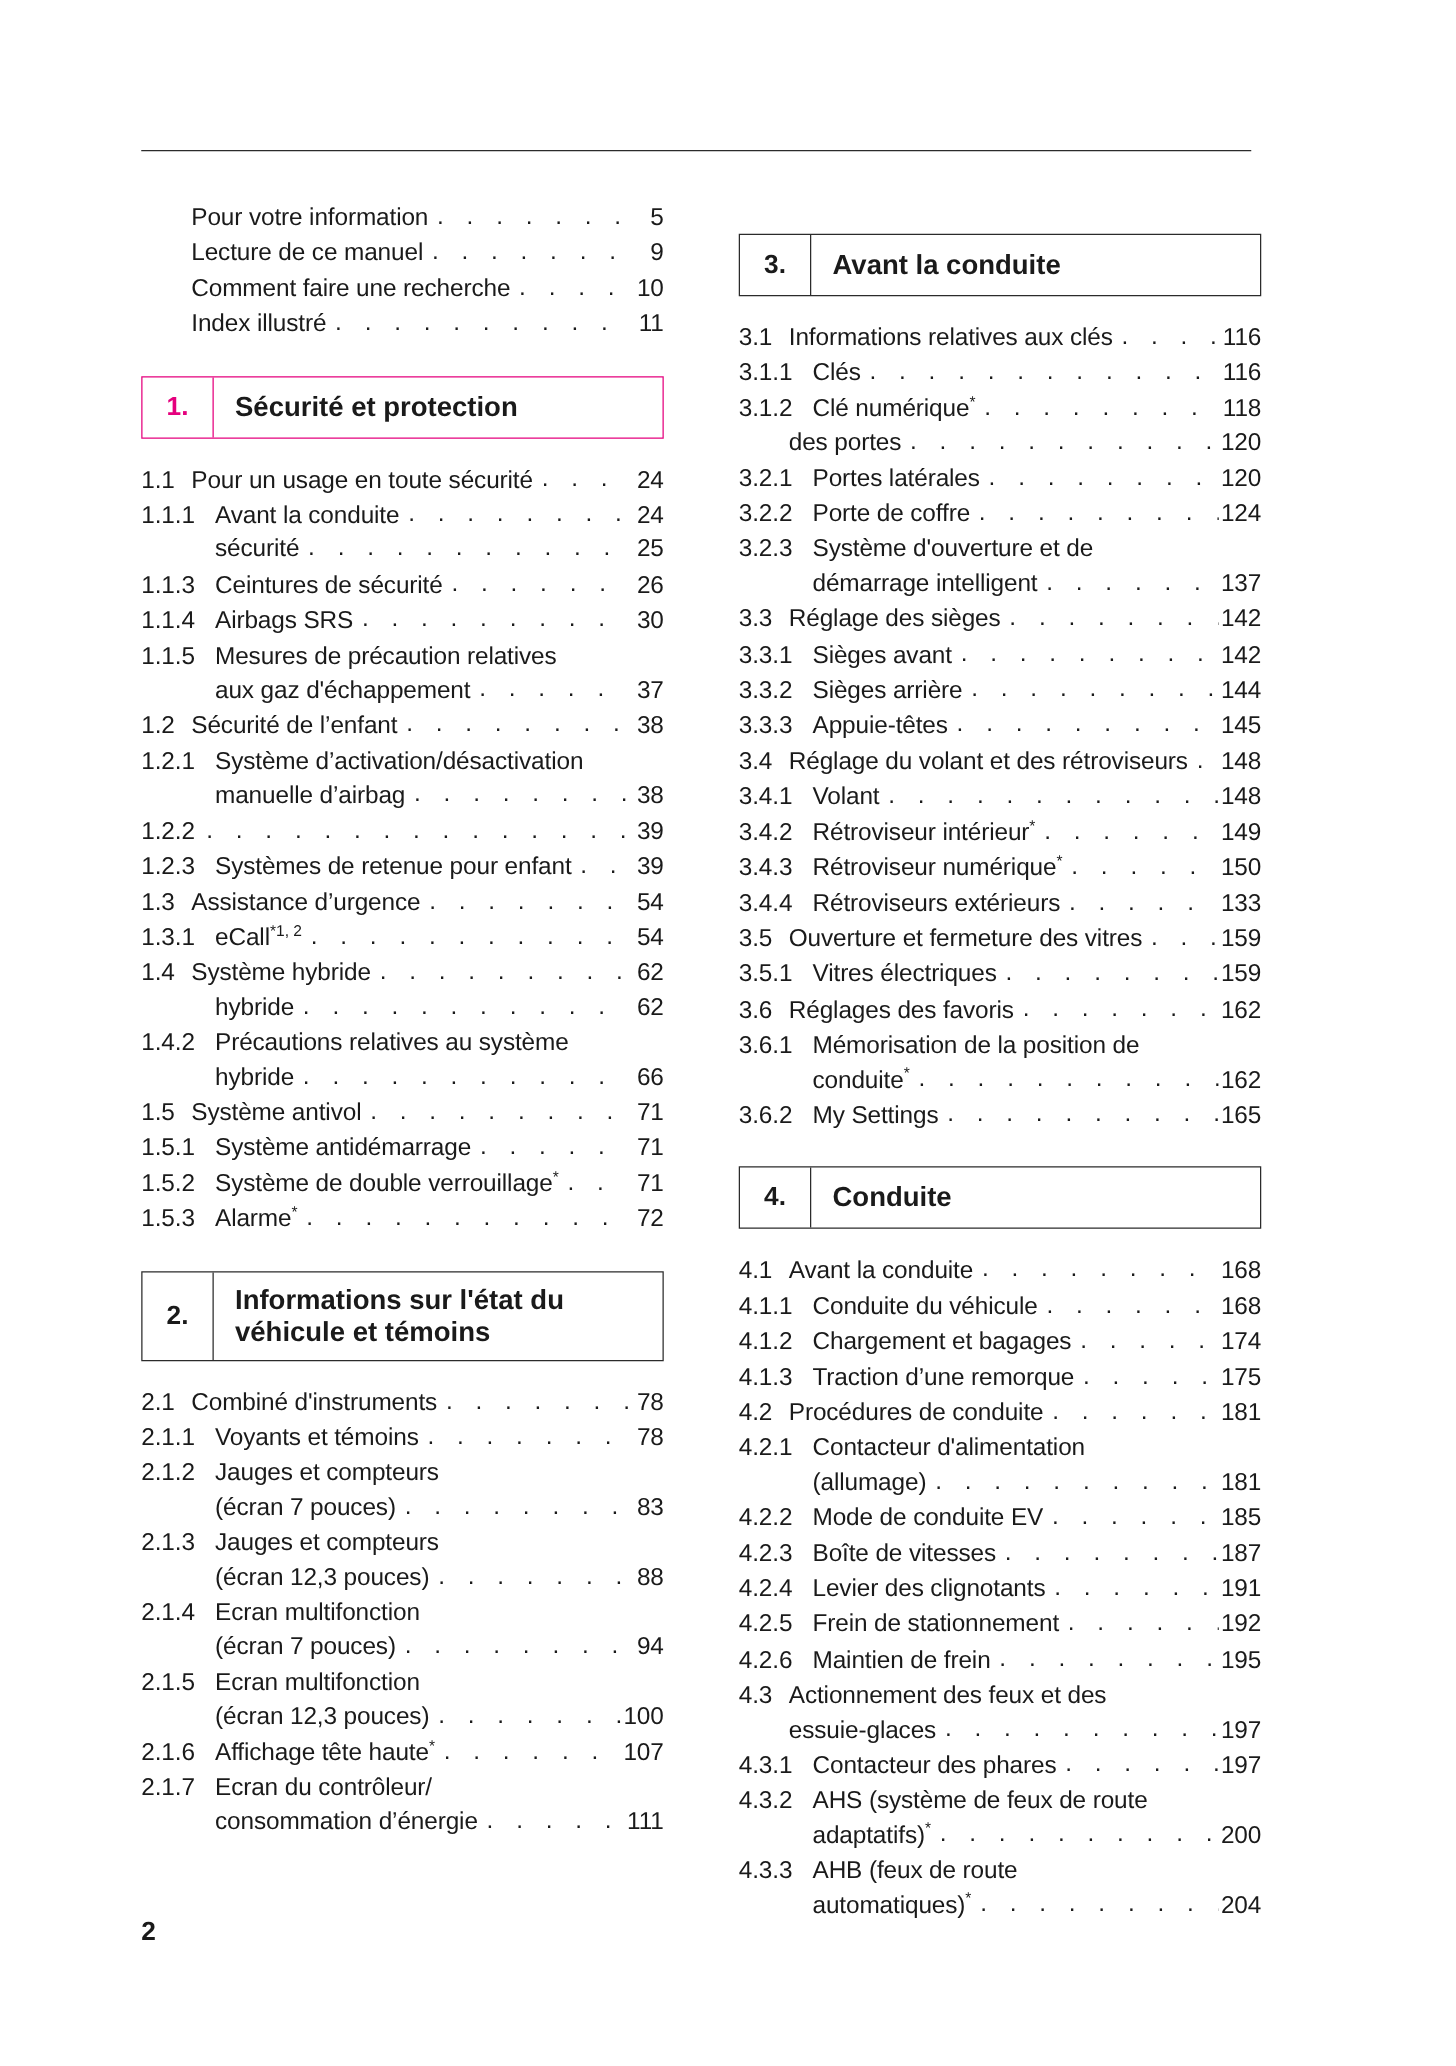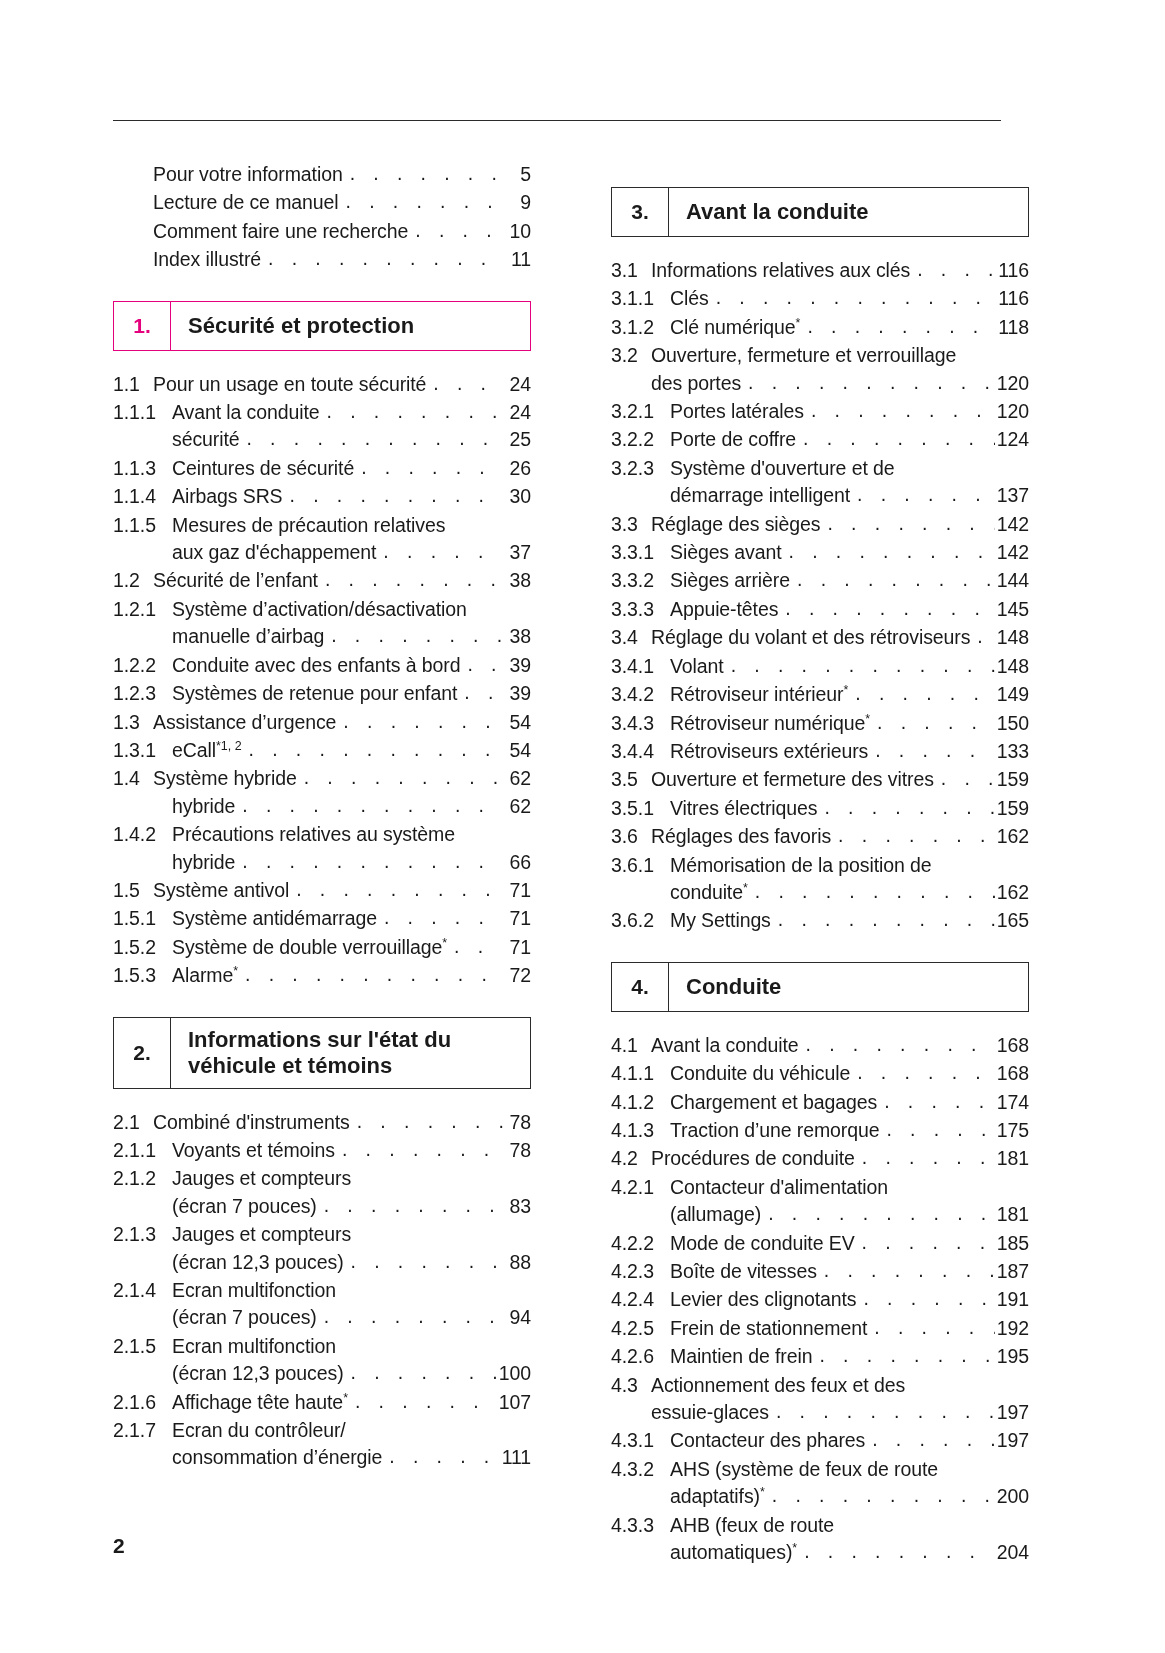--- a/index.html
+++ b/index.html
@@ -24,21 +24,21 @@
     width: 888px;
     height: 1px;
     background: #2b2b2b;
   }
   .columns {
     position: absolute;
     left: 113px;
     top: 160px;
     width: 890px;
     display: flex;
-    gap: 80px;
+    gap: 60px;
   }
   .col {
     width: 418px;
     flex: 0 0 418px;
   }
 
   
   .entry {
     display: flex;
     align-items: flex-end;
@@ -230,21 +230,20 @@
           <span class="pg"></span>
         </div>
         <div class="entry lvl2 wrap cont">
           <span class="num"></span>
           <span class="title">manuelle d’airbag</span>
           <span class="leader">. . . . . . . . . . . . . . . . . . . . . . . . . . . . . . . . . . . . . . . . . . . . . . . . . . . . . . . . . . . . . . . . . . . . . </span>
           <span class="pg">38</span>
         </div>
         <div class="entry lvl2">
           <span class="num">1.2.2</span>
-          <span class="title">Conduite avec des enfants à bord</span>
           <span class="leader">. . . . . . . . . . . . . . . . . . . . . . . . . . . . . . . . . . . . . . . . . . . . . . . . . . . . . . . . . . . . . . . . . . . . . </span>
           <span class="pg">39</span>
         </div>
         <div class="entry lvl2">
           <span class="num">1.2.3</span>
           <span class="title">Systèmes de retenue pour enfant</span>
           <span class="leader">. . . . . . . . . . . . . . . . . . . . . . . . . . . . . . . . . . . . . . . . . . . . . . . . . . . . . . . . . . . . . . . . . . . . . </span>
           <span class="pg">39</span>
         </div>
         <div class="entry lvl1">
@@ -406,26 +405,20 @@
           <span class="title">Clés</span>
           <span class="leader">. . . . . . . . . . . . . . . . . . . . . . . . . . . . . . . . . . . . . . . . . . . . . . . . . . . . . . . . . . . . . . . . . . . . . </span>
           <span class="pg">116</span>
         </div>
         <div class="entry lvl2">
           <span class="num">3.1.2</span>
           <span class="title">Clé numérique<sup>*</sup></span>
           <span class="leader">. . . . . . . . . . . . . . . . . . . . . . . . . . . . . . . . . . . . . . . . . . . . . . . . . . . . . . . . . . . . . . . . . . . . . </span>
           <span class="pg">118</span>
         </div>
-        <div class="entry lvl1">
-          <span class="num">3.2</span>
-          <span class="title">Ouverture, fermeture et verrouillage</span>
-          <span class="leader" style="visibility: hidden;">. . . . . . . . . . . . . . . . . . . . . . . . . . . . . . . . . . . . . . . . . . . . . . . . . . . . . . . . . . . . . . . . . . . . . </span>
-          <span class="pg"></span>
-        </div>
         <div class="entry lvl1 wrap cont">
           <span class="num"></span>
           <span class="title">des portes</span>
           <span class="leader">. . . . . . . . . . . . . . . . . . . . . . . . . . . . . . . . . . . . . . . . . . . . . . . . . . . . . . . . . . . . . . . . . . . . . </span>
           <span class="pg">120</span>
         </div>
         <div class="entry lvl2">
           <span class="num">3.2.1</span>
           <span class="title">Portes latérales</span>
           <span class="leader">. . . . . . . . . . . . . . . . . . . . . . . . . . . . . . . . . . . . . . . . . . . . . . . . . . . . . . . . . . . . . . . . . . . . . </span>

